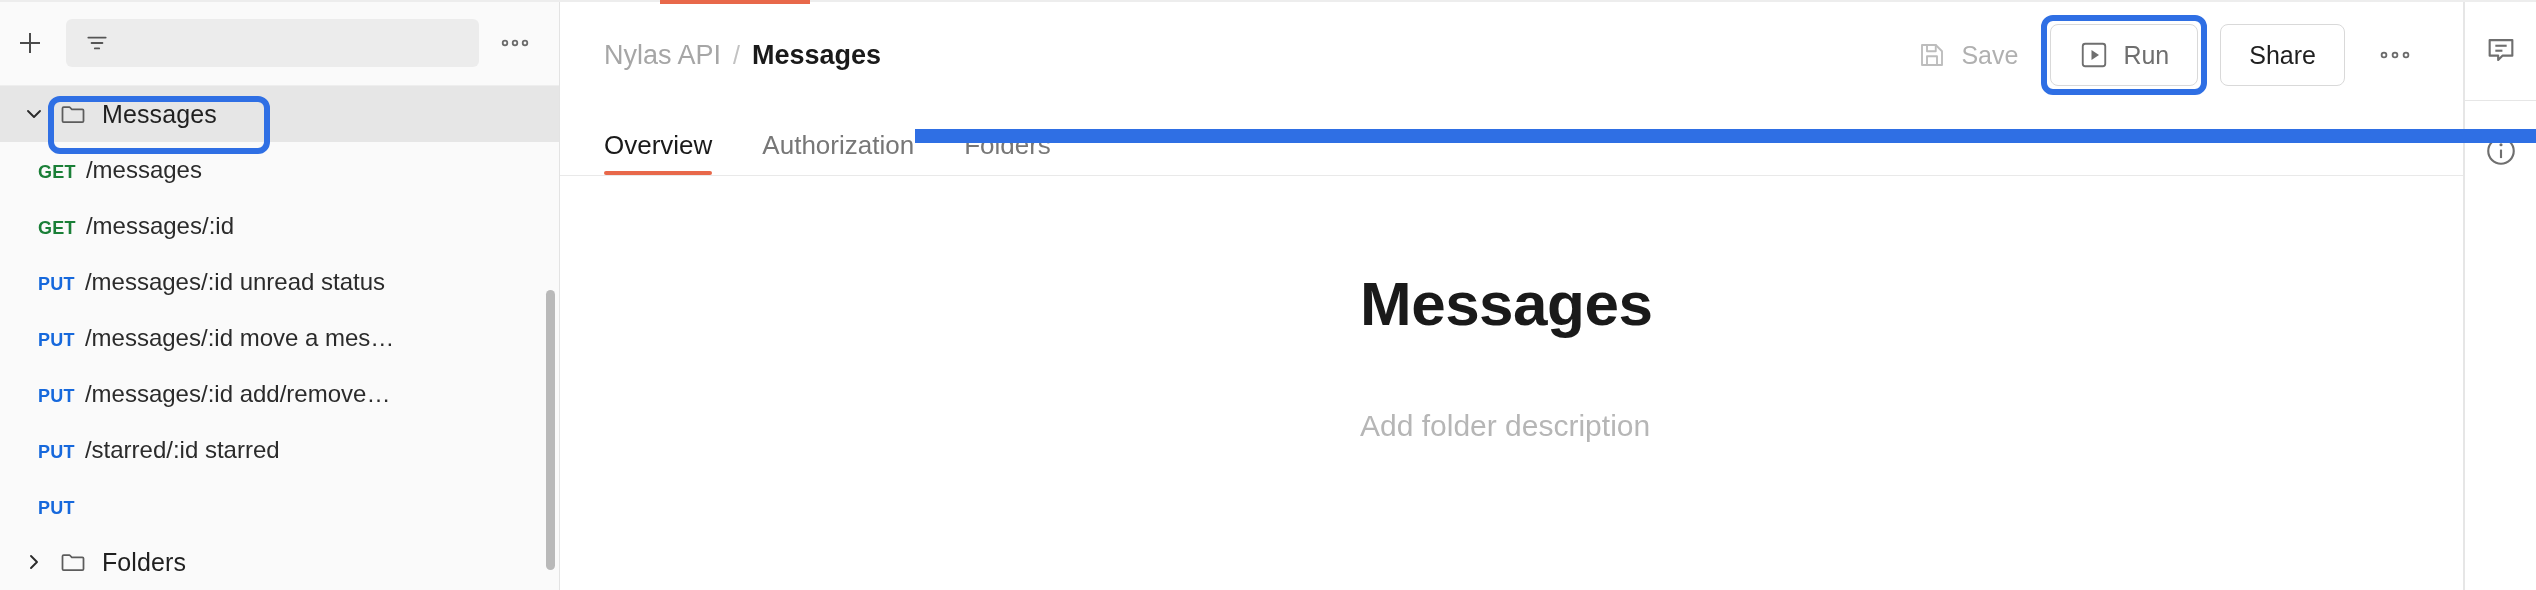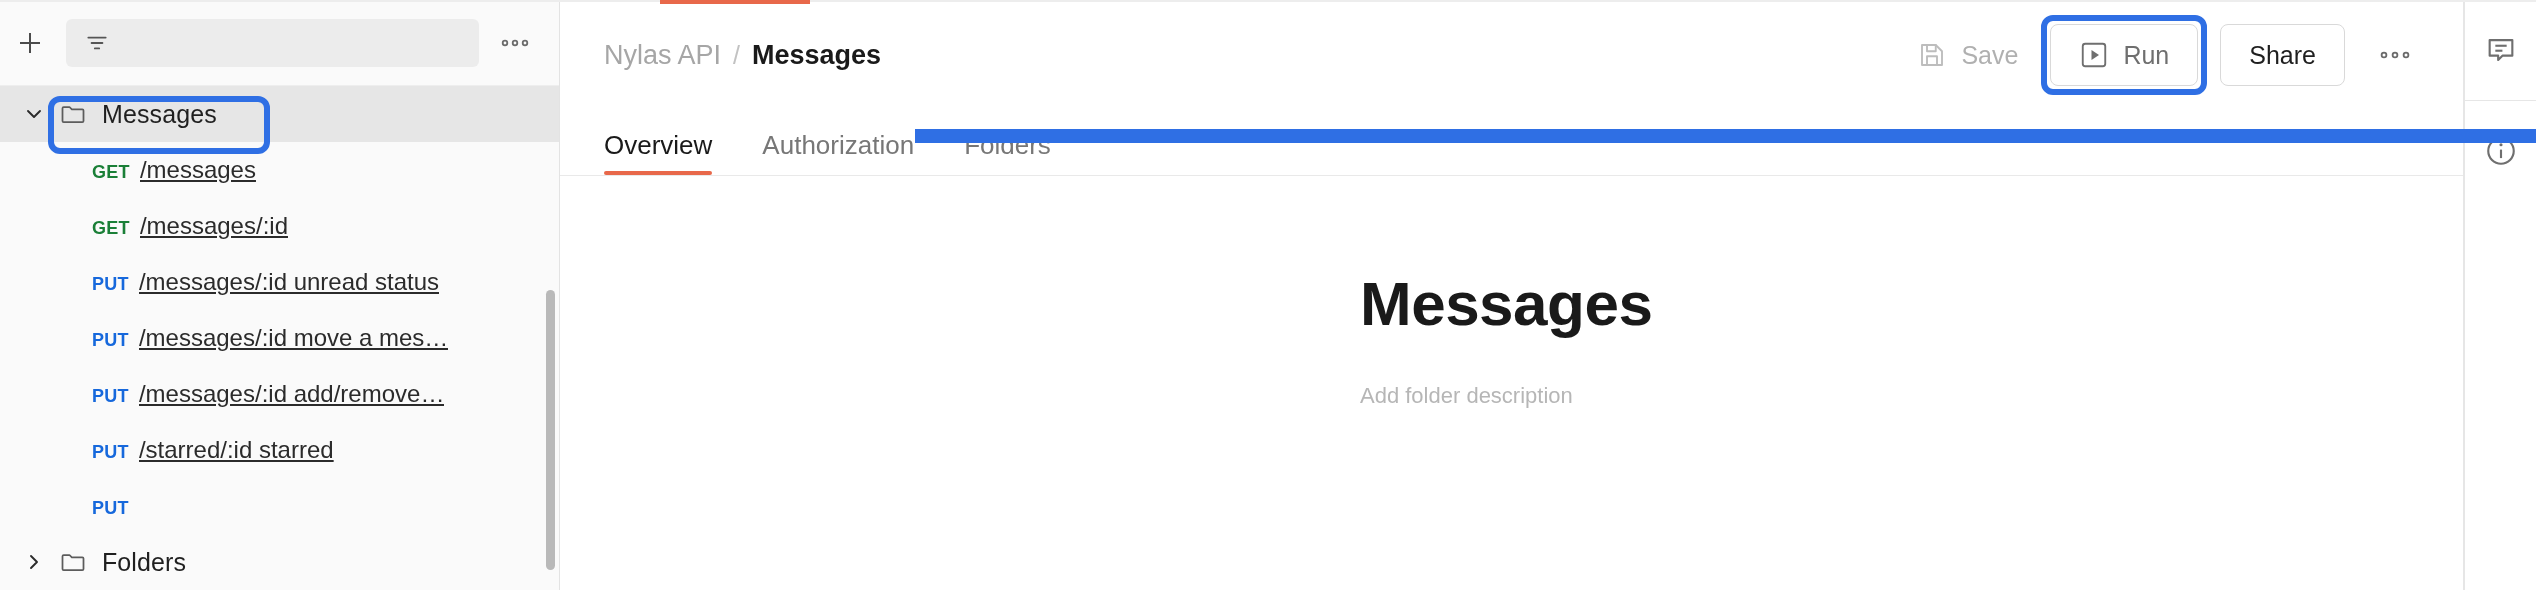--- a/index.html
+++ b/index.html
@@ -80,21 +80,21 @@
     display: flex; align-items: center; justify-content: center;
     color: #5c5c5c;
     margin-right: 10px;
   }
   .folder-label { font-size: 25px; color: #1f1f1f; letter-spacing: .1px; }
 
   .endpoint-row {
     height: 56px;
     display: flex;
     align-items: center;
-    padding-left: 92px;
+    padding-left: 38px;
     cursor: pointer;
     white-space: nowrap;
     overflow: hidden;
   }
   .verb {
     font-size: 18px;
     font-weight: bold;
     letter-spacing: .3px;
     flex: 0 0 auto;
     margin-right: 10px;
@@ -104,21 +104,20 @@
   }
   .verb.get { color: #1a7f37; }
   .verb.put { color: #1668dc; }
   .endpoint-path {
     font-size: 24px;
     color: #2b2b2b;
     overflow: hidden;
     text-overflow: ellipsis;
     white-space: nowrap;
     max-width: 340px;
-    text-decoration: underline;
   }
 
   
   .anno-box-messages {
     position: absolute;
     left: 48px; top: 96px;
     width: 222px; height: 58px;
     border: 6px solid #2f6fe4;
     border-radius: 12px;
     background: transparent;
@@ -226,22 +225,22 @@
   }
 
   .content { padding: 92px 0 0 800px; }
   .doc-title {
     font-size: 62px;
     font-weight: bold;
     color: #1a1a1a;
     letter-spacing: -.5px;
   }
   .doc-desc {
-    margin-top: 44px;
-    font-size: 22px;
+    margin-top: 70px;
+    font-size: 30px;
     color: #b6b6b6;
     cursor: text;
   }
 
   
   .arrow-anno {
     position: absolute;
     left: 355px; top: 96px;
     width: 1810px; height: 80px;
     pointer-events: none;

